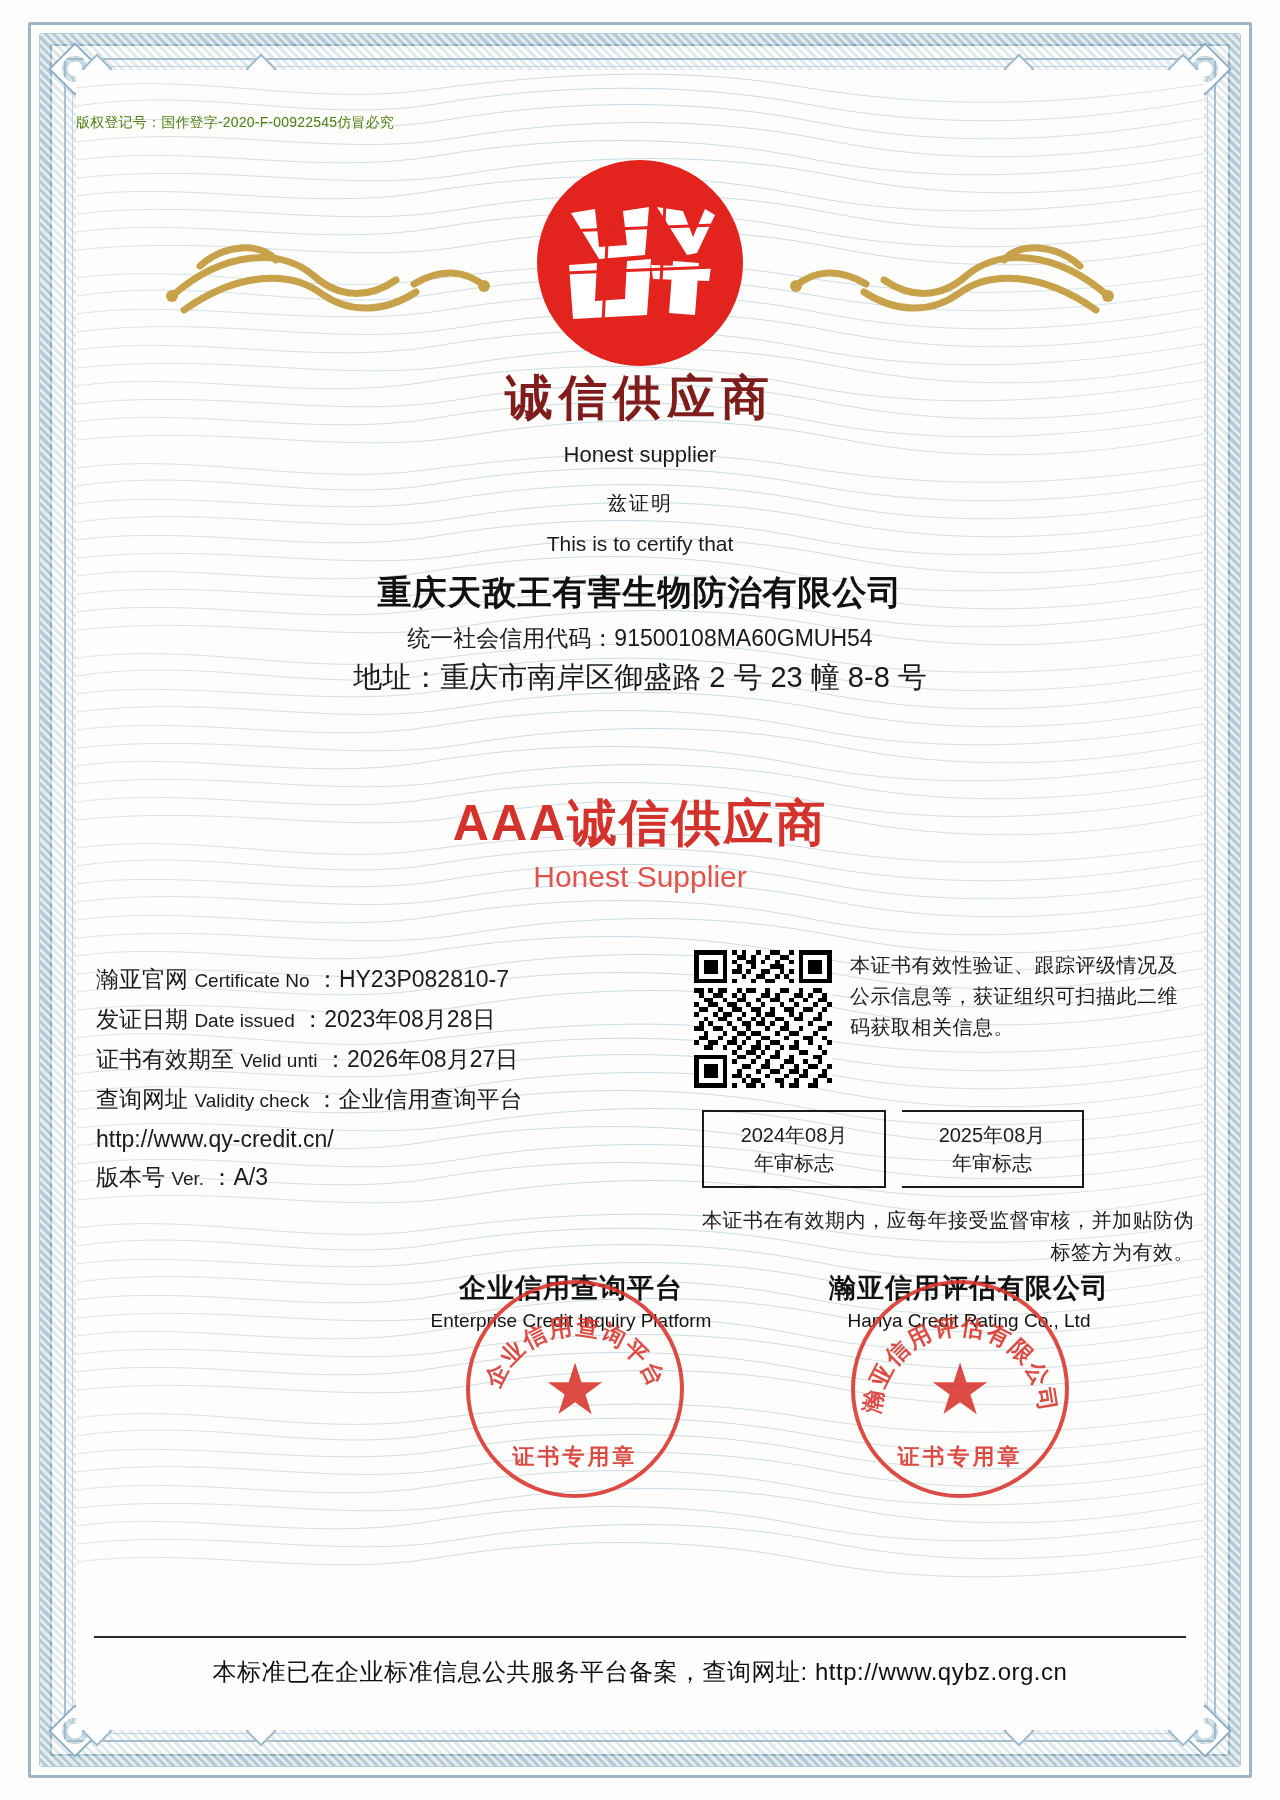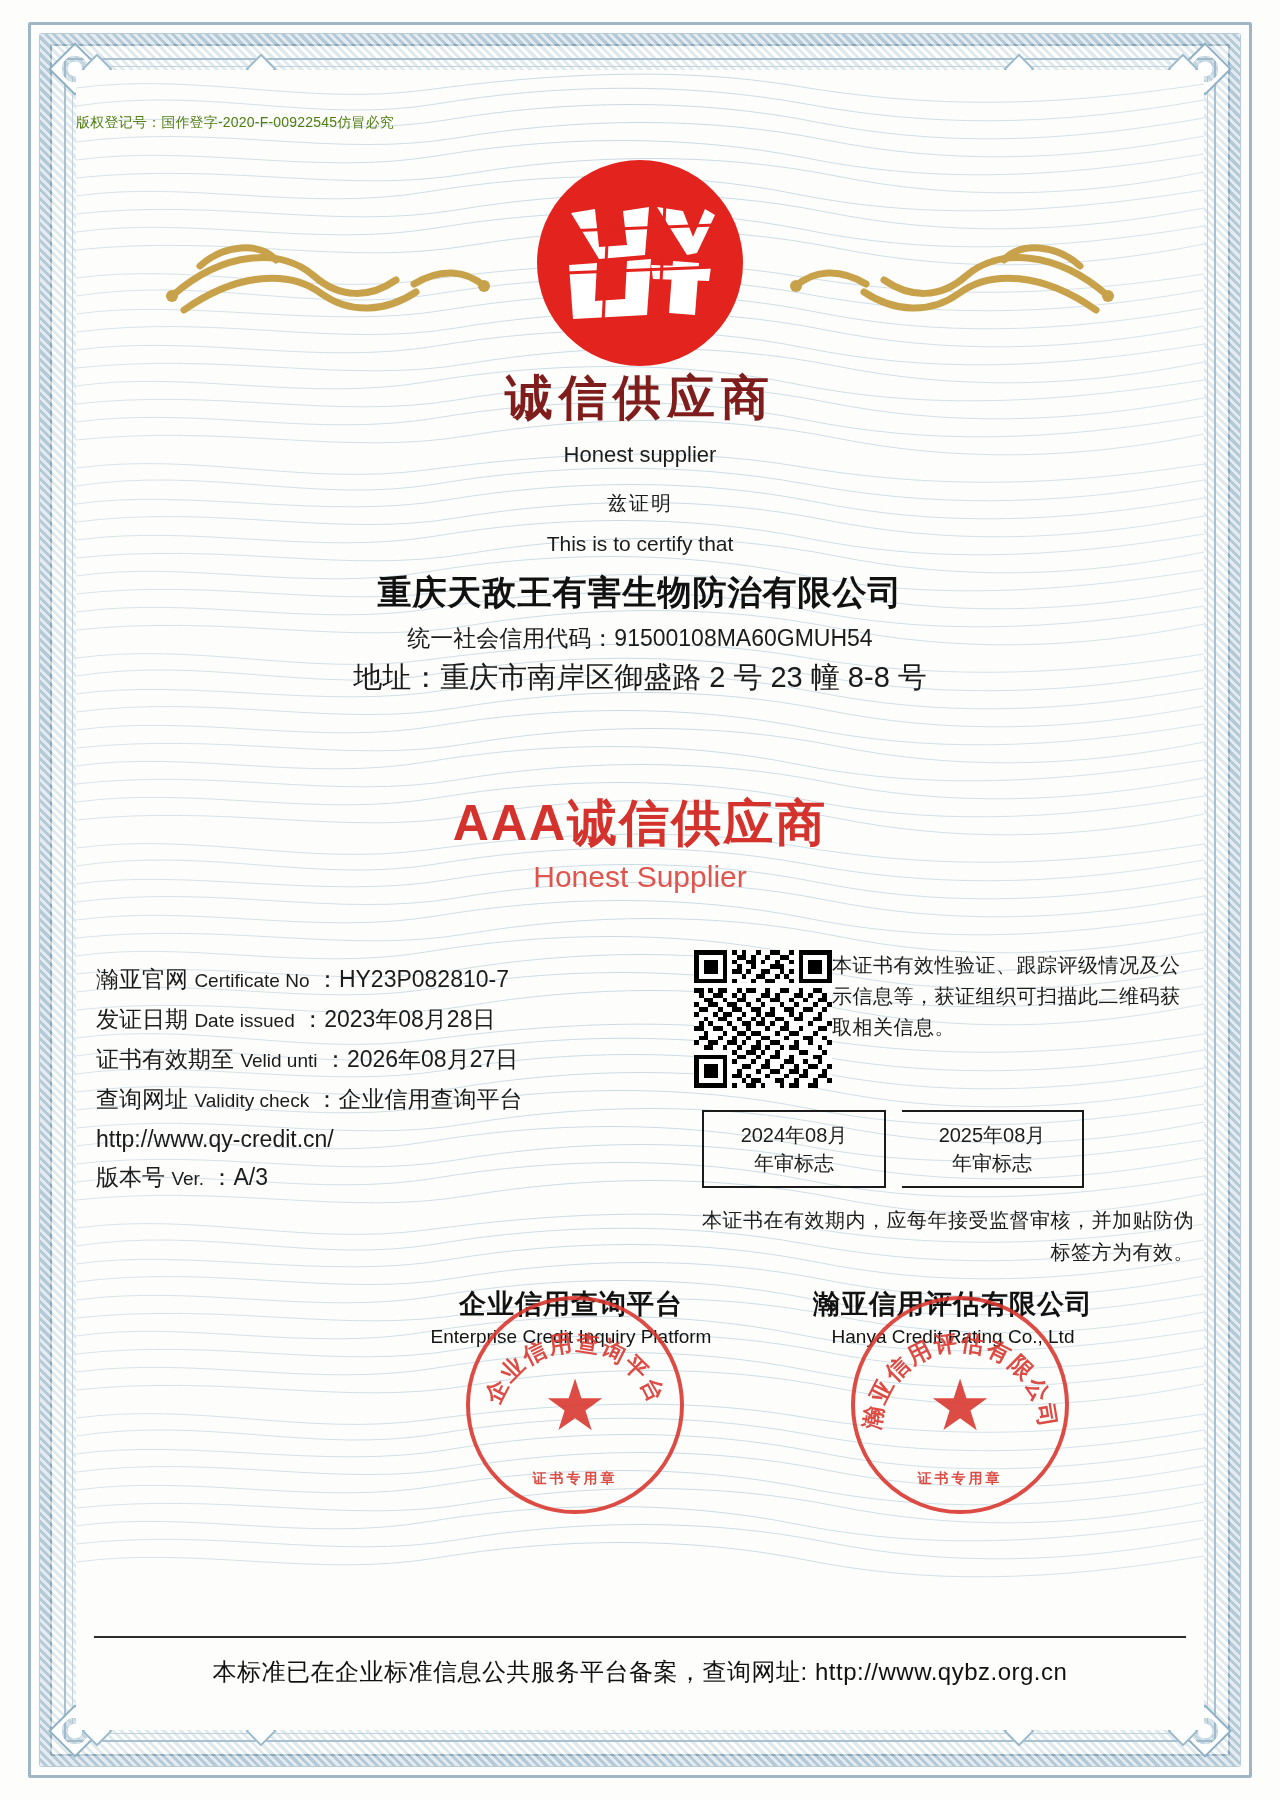--- a/index.html
+++ b/index.html
@@ -232,20 +232,21 @@
 
   .right-block {
     position: absolute;
     right: 10px;
     top: 880px;
     width: 500px;
   }
   .qr-row {
     display: flex;
     align-items: flex-start;
+    gap: 18px;
   }
   .qr {
     width: 138px;
     height: 138px;
     flex: 0 0 auto;
     background: #ffffff;
   }
   .qr-note {
     font-size: 20px;
     line-height: 31px;
@@ -278,24 +279,23 @@
     font-size: 20px;
     line-height: 32px;
     color: #1b1b1b;
     text-align: right;
     letter-spacing: 0.5px;
   }
 
   
   .stamp-area {
     position: absolute;
-    left: 0; right: 16px;
+    left: 0; right: 0;
     top: 1200px;
     height: 250px;
-    margin-top: 16px;
   }
   .org {
     position: absolute;
     text-align: center;
   }
   .org.left { left: 330px; width: 330px; }
   .org.right { right: 60px; width: 350px; }
   .org-cn {
     font-size: 27px;
     font-weight: bold;
@@ -325,21 +325,21 @@
     transform: translate(-50%, -50%);
     font-size: 62px;
     line-height: 1;
     color: #d8342c;
   }
   .stamp .bottom-text {
     position: absolute;
     left: 0; right: 0;
     bottom: 22px;
     text-align: center;
-    font-size: 14px;
+    font-size: 22px;
     font-weight: bold;
     letter-spacing: 3px;
     color: #d8342c;
   }
   .stamp .arc {
     position: absolute;
     left: 0; top: 0; width: 100%; height: 100%;
   }
   .stamp .arc text {
     font-family: "Liberation Sans", sans-serif;

